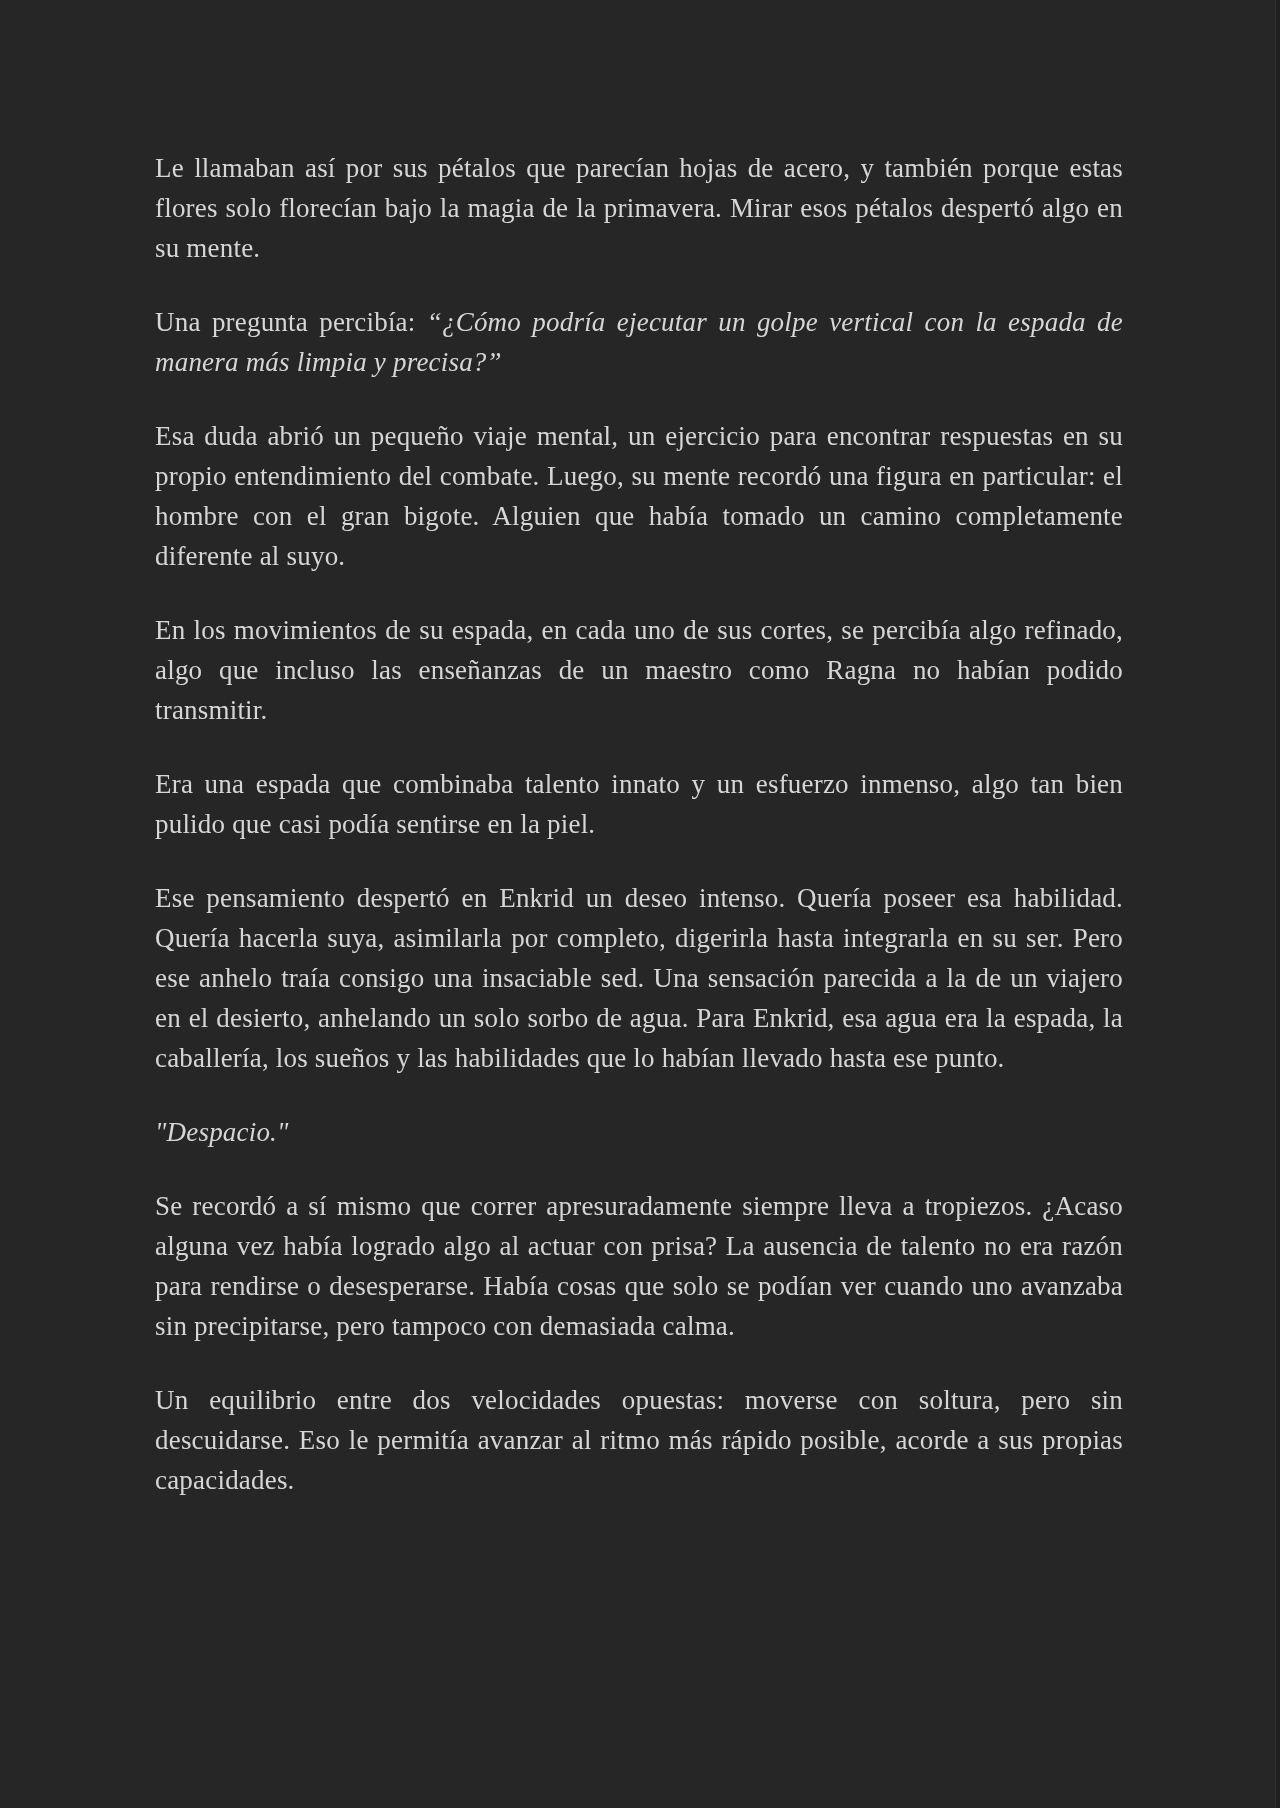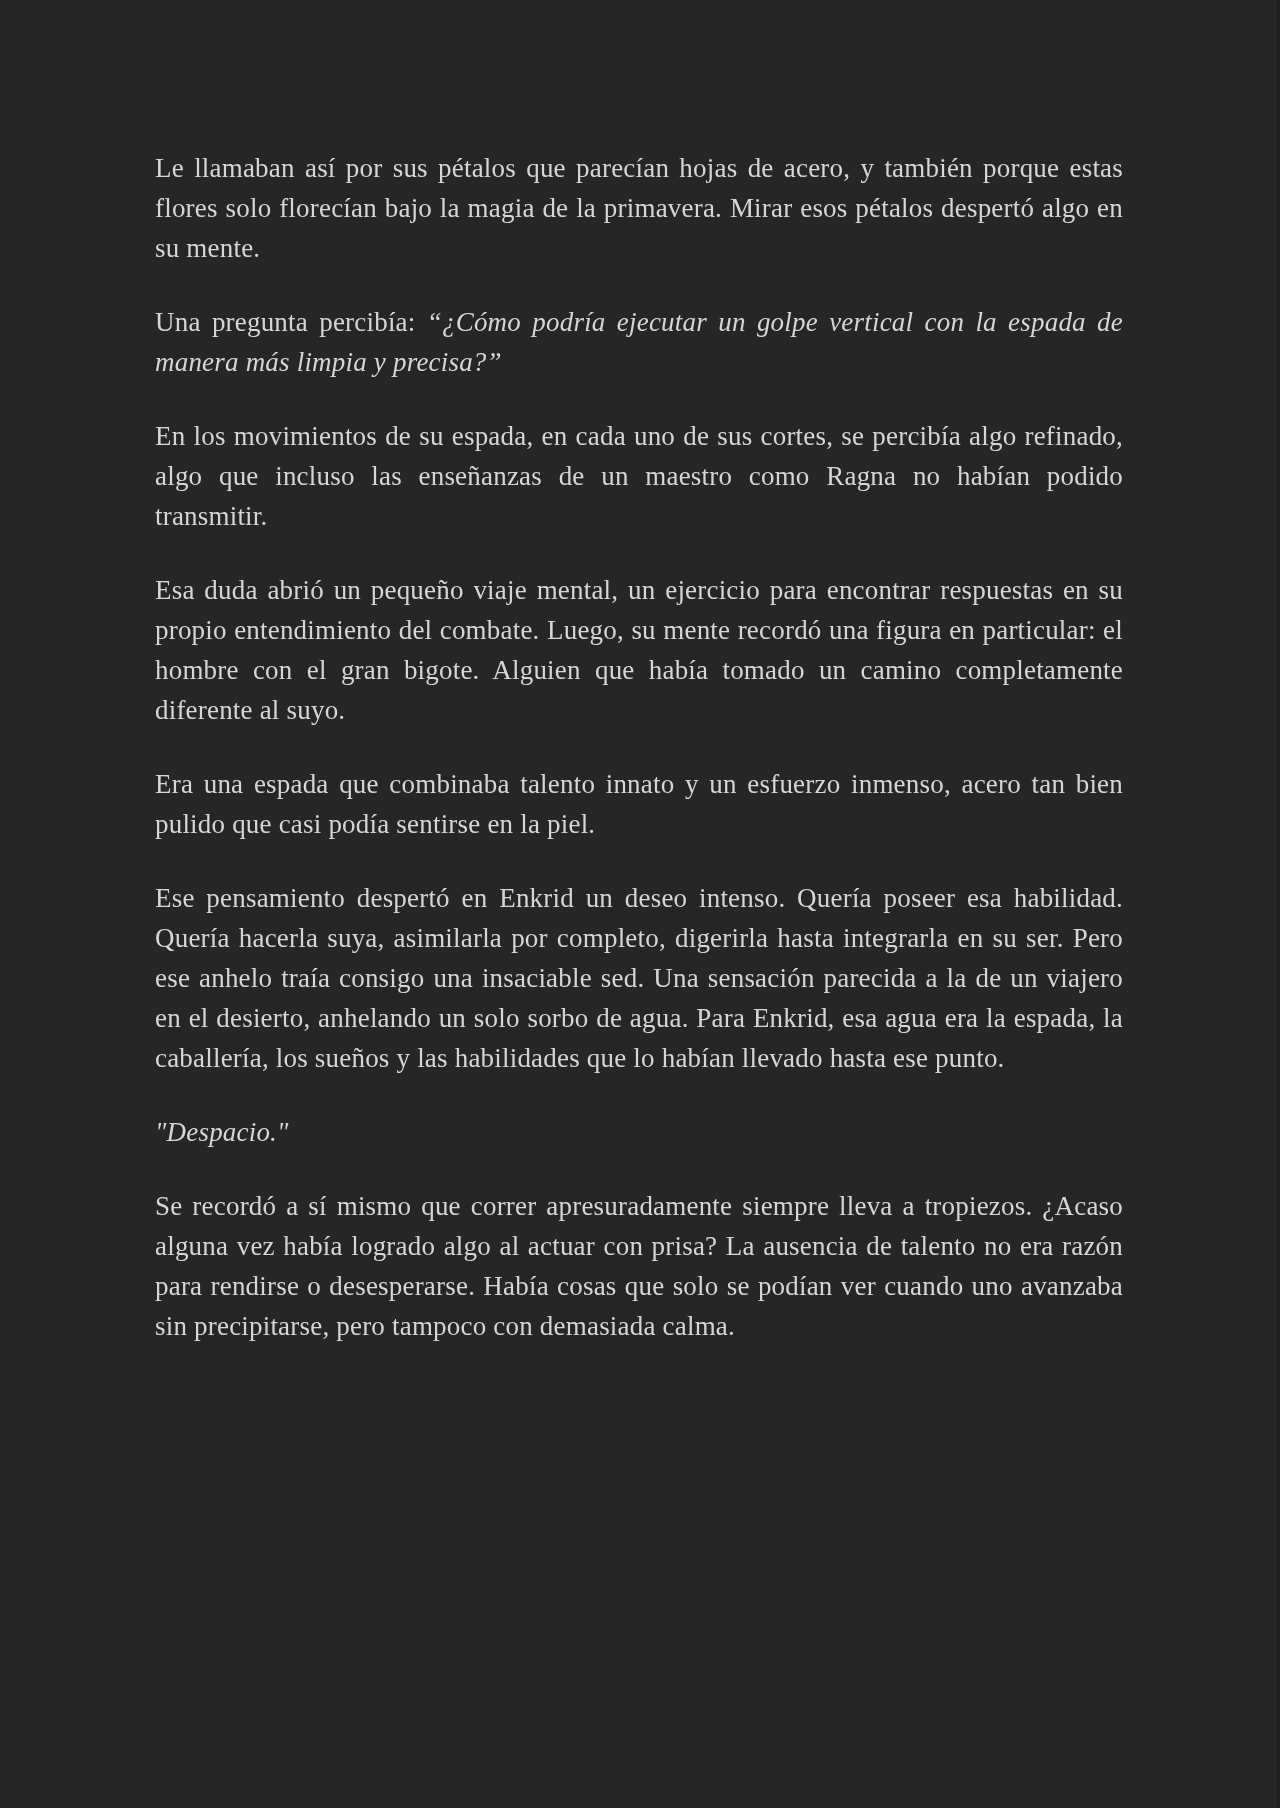--- a/index.html
+++ b/index.html
@@ -45,21 +45,22 @@
     border-left: 1px solid #2e2e2e;
   }
 </style>
 </head>
 <body>
 
 <div class="page">
   <article class="chapter" id="chapter">
       <p><span class="seg-normal">Le llamaban así por sus pétalos que parecían hojas de acero, y también porque estas flores solo florecían bajo la magia de la primavera. Mirar esos pétalos despertó algo en su mente.</span></p>
       <p><span class="seg-normal">Una pregunta percibía: </span><span class="seg-italic">“¿Cómo podría ejecutar un golpe vertical con la espada de manera más limpia y precisa?”</span></p>
+      <p><span class="seg-normal">Esa duda abrió un pequeño viaje mental, un ejercicio para encontrar respuestas en su propio entendimiento del combate. Luego, su mente recordó una figura en particular: el hombre con el gran bigote. Alguien que había tomado un camino completamente diferente al suyo.</span></p>
       <p><span class="seg-normal">En los movimientos de su espada, en cada uno de sus cortes, se percibía algo refinado, algo que incluso las enseñanzas de un maestro como Ragna no habían podido transmitir.</span></p>
-      <p><span class="seg-normal">Esa duda abrió un pequeño viaje mental, un ejercicio para encontrar respuestas en su propio entendimiento del combate. Luego, su mente recordó una figura en particular: el hombre con el gran bigote. Alguien que había tomado un camino completamente diferente al suyo.</span></p>
-      <p><span class="seg-normal">Era una espada que combinaba talento innato y un esfuerzo inmenso, acero tan bien pulido que casi podía sentirse en la piel.</span></p>
+      <p><span class="seg-normal">Era una espada que combinaba talento innato y un esfuerzo inmenso, algo tan bien pulido que casi podía sentirse en la piel.</span></p>
       <p><span class="seg-normal">Ese pensamiento despertó en Enkrid un deseo intenso. Quería poseer esa habilidad. Quería hacerla suya, asimilarla por completo, digerirla hasta integrarla en su ser. Pero ese anhelo traía consigo una insaciable sed. Una sensación parecida a la de un viajero en el desierto, anhelando un solo sorbo de agua. Para Enkrid, esa agua era la espada, la caballería, los sueños y las habilidades que lo habían llevado hasta ese punto.</span></p>
       <p><span class="seg-italic">"Despacio."</span></p>
       <p><span class="seg-normal">Se recordó a sí mismo que correr apresuradamente siempre lleva a tropiezos. ¿Acaso alguna vez había logrado algo al actuar con prisa? La ausencia de talento no era razón para rendirse o desesperarse. Había cosas que solo se podían ver cuando uno avanzaba sin precipitarse, pero tampoco con demasiada calma.</span></p>
+      <p><span class="seg-normal">Un equilibrio entre dos velocidades opuestas: moverse con soltura, pero sin descuidarse. Eso le permitía avanzar al ritmo más rápido posible, acorde a sus propias capacidades.</span></p>
     </article>
   <div class="scroll-track"></div>
 </div>
 
 </body></html>

